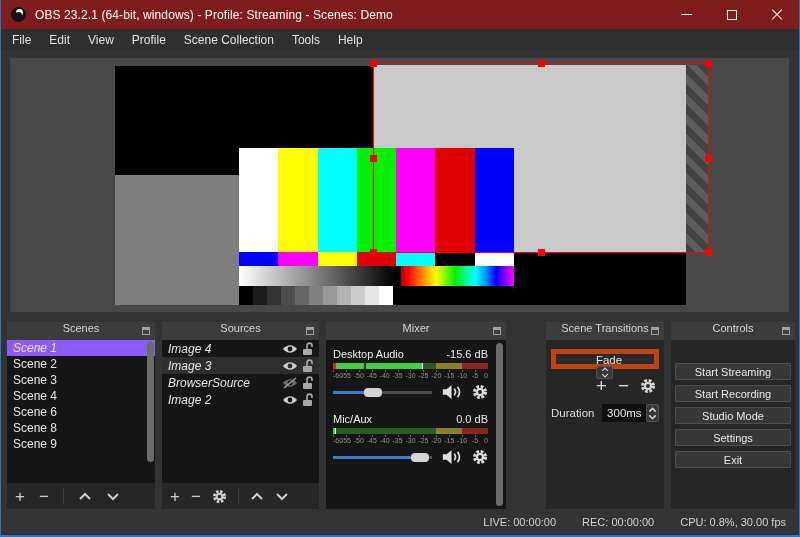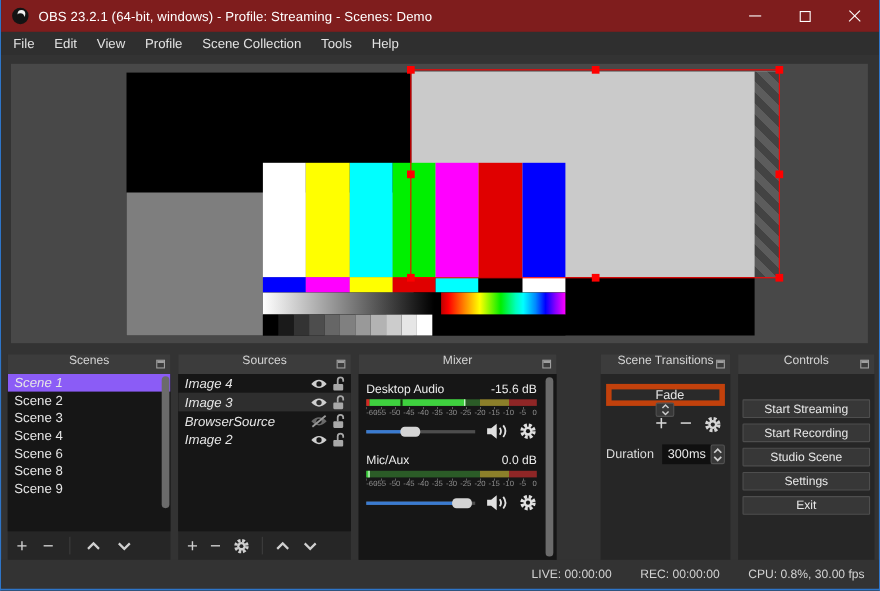--- a/index.html
+++ b/index.html
@@ -489,21 +489,21 @@
   </div>
 
   <div class="panel p-controls">
     <div class="panel-header">
       <span>Controls</span>
       <div class="dock-icon"></div>
     </div>
     <div class="controls-body">
       <div class="ctl-btn">Start Streaming</div>
       <div class="ctl-btn">Start Recording</div>
-      <div class="ctl-btn">Studio Scene</div>
+      <div class="ctl-btn">Studio Mode</div>
       <div class="ctl-btn">Settings</div>
       <div class="ctl-btn">Exit</div>
     </div>
   </div>
 
   <div class="statusbar">
     <span>LIVE: 00:00:00</span>
     <span>REC: 00:00:00</span>
     <span>CPU: 0.8%, 30.00 fps</span>
   </div>

